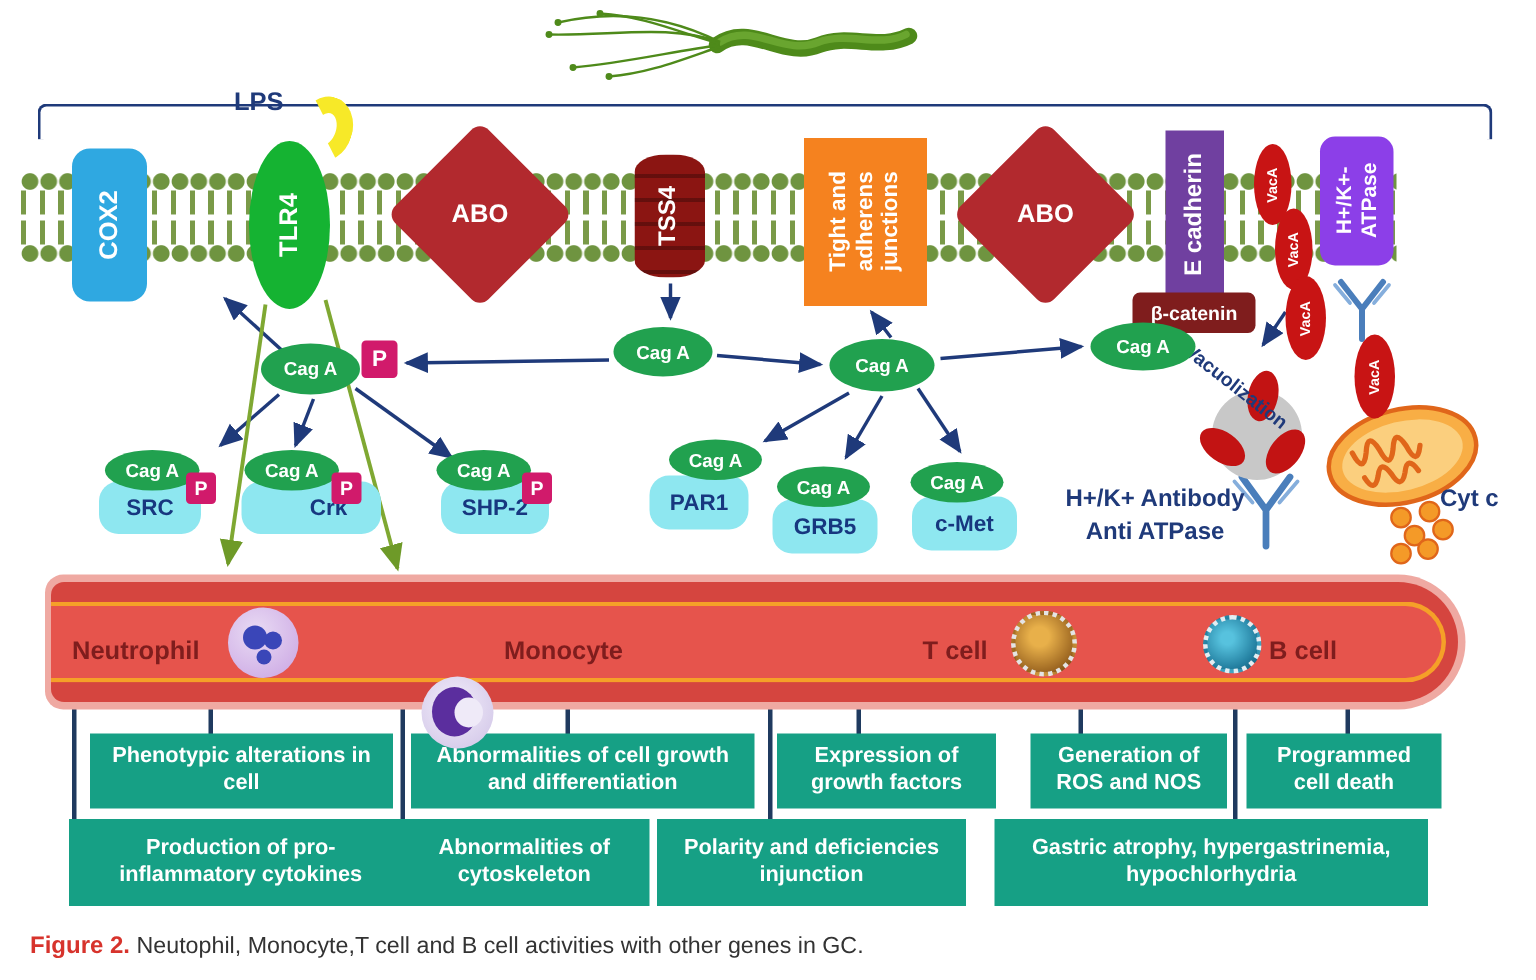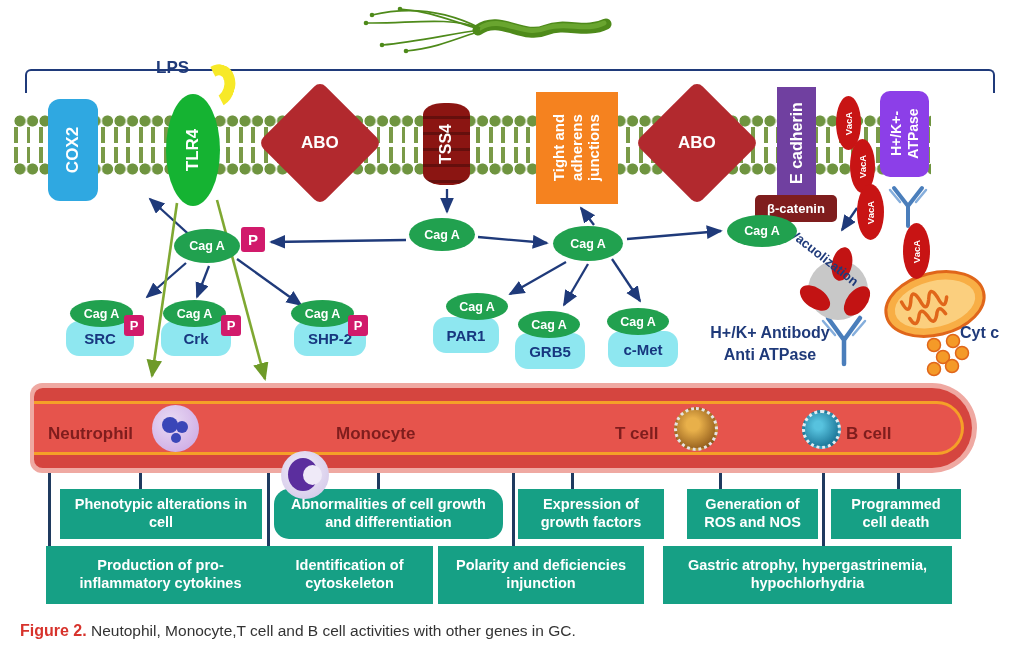--- a/index.html
+++ b/index.html
@@ -224,21 +224,21 @@
   <div class="abs oval" style="left:409px;top:218px;width:66px;height:33px;">Cag A</div>
   <div class="abs oval" style="left:553px;top:226px;width:70px;height:35px;">Cag A</div>
   <div class="abs oval" style="left:727px;top:215px;width:70px;height:32px;">Cag A</div>
 
   <div class="abs oval" style="left:70px;top:300px;width:63px;height:27px;">Cag A</div>
   <div class="abs pbadge" style="left:124px;top:315px;width:20px;height:21px;font-size:13px;">P</div>
   <div class="abs target" style="left:66px;top:321px;width:68px;height:35px;">SRC</div>
 
   <div class="abs oval" style="left:163px;top:300px;width:63px;height:27px;">Cag A</div>
   <div class="abs pbadge" style="left:221px;top:315px;width:20px;height:21px;font-size:13px;">P</div>
-  <div class="abs target" style="left:161px;top:321px;width:70px;height:35px;">Crk</div>
+  <div class="abs target" style="left:161px;top:321px;width:70px;height:35px;padding-left:23px;">Crk</div>
 
   <div class="abs oval" style="left:291px;top:300px;width:63px;height:27px;">Cag A</div>
   <div class="abs pbadge" style="left:348px;top:315px;width:20px;height:21px;font-size:13px;">P</div>
   <div class="abs target" style="left:294px;top:321px;width:72px;height:35px;">SHP-2</div>
 
   <div class="abs oval" style="left:446px;top:293px;width:62px;height:27px;">Cag A</div>
   <div class="abs target" style="left:433px;top:317px;width:66px;height:36px;">PAR1</div>
 
   <div class="abs oval" style="left:518px;top:311px;width:62px;height:27px;">Cag A</div>
   <div class="abs target" style="left:515px;top:333px;width:70px;height:36px;">GRB5</div>
@@ -277,27 +277,27 @@
   <div class="abs connector" style="left:139px;top:470px;height:20px;"></div>
   <div class="abs connector" style="left:267px;top:470px;height:78px;"></div>
   <div class="abs connector" style="left:377px;top:470px;height:20px;"></div>
   <div class="abs connector" style="left:512px;top:470px;height:78px;"></div>
   <div class="abs connector" style="left:571px;top:470px;height:20px;"></div>
   <div class="abs connector" style="left:719px;top:470px;height:20px;"></div>
   <div class="abs connector" style="left:822px;top:470px;height:78px;"></div>
   <div class="abs connector" style="left:897px;top:470px;height:20px;"></div>
 
   <div class="abs gbox" style="left:60px;top:489px;width:202px;height:50px;">Phenotypic alterations in cell</div>
-  <div class="abs gbox" style="left:274px;top:489px;width:229px;height:50px;border-radius:15px;">Abnormalities of cell growth and differentiation</div>
+  <div class="abs gbox" style="left:274px;top:489px;width:229px;height:50px;">Abnormalities of cell growth and differentiation</div>
   <div class="abs gbox" style="left:518px;top:489px;width:146px;height:50px;">Expression of growth factors</div>
   <div class="abs gbox" style="left:687px;top:489px;width:131px;height:50px;">Generation of ROS and NOS</div>
   <div class="abs gbox" style="left:831px;top:489px;width:130px;height:50px;">Programmed cell death</div>
 
   <div class="abs gbox" style="left:46px;top:546px;width:229px;height:58px;">Production of pro-inflammatory cytokines</div>
-  <div class="abs gbox" style="left:266px;top:546px;width:167px;height:58px;">Identification of cytoskeleton</div>
+  <div class="abs gbox" style="left:266px;top:546px;width:167px;height:58px;">Abnormalities of cytoskeleton</div>
   <div class="abs gbox" style="left:438px;top:546px;width:206px;height:58px;">Polarity and deficiencies injunction</div>
   <div class="abs gbox" style="left:663px;top:546px;width:289px;height:58px;">Gastric atrophy, hypergastrinemia, hypochlorhydria</div>
 
   <div class="abs caption">
     <span class="figlabel">Figure 2.</span><span> Neutophil, Monocyte,T cell and B cell activities with other genes in GC.</span>
   </div>
 
 </div>
 
 </body></html>

